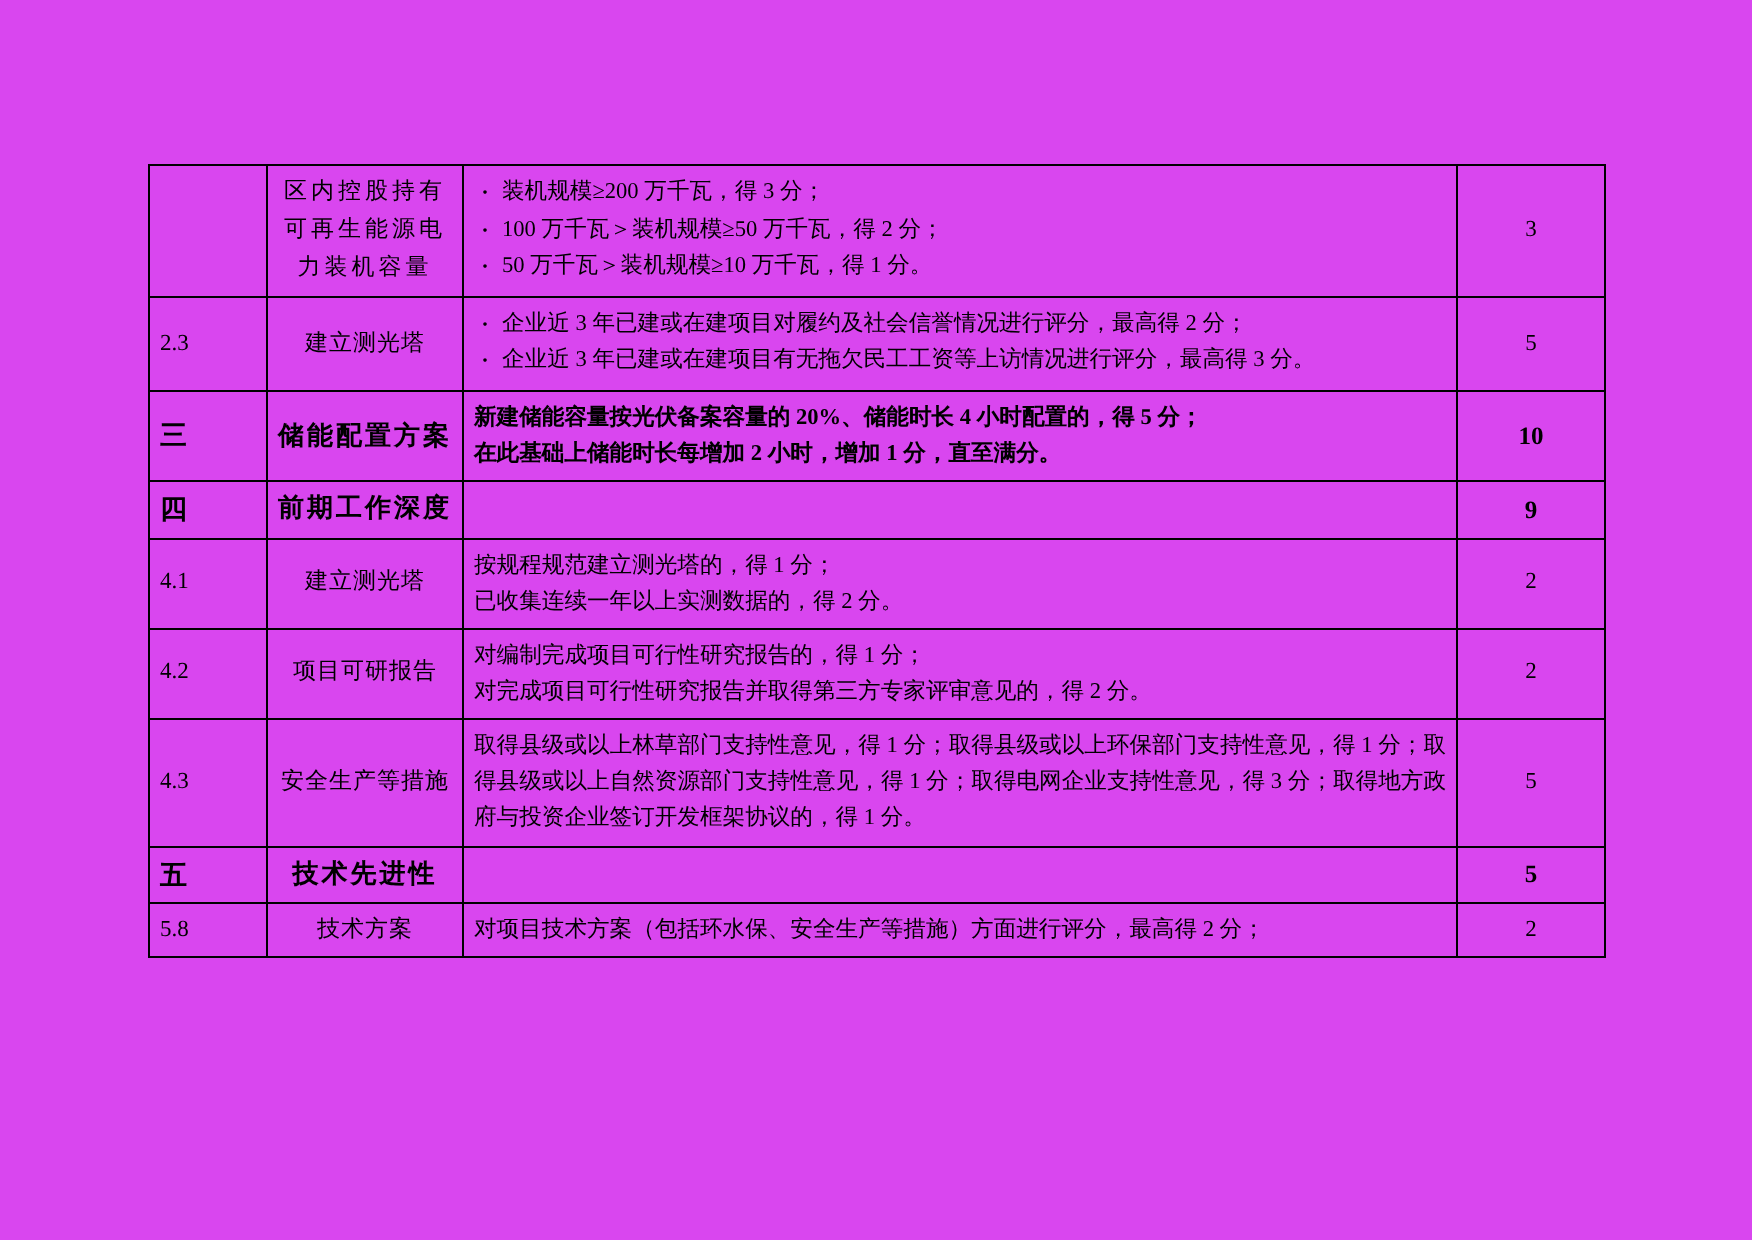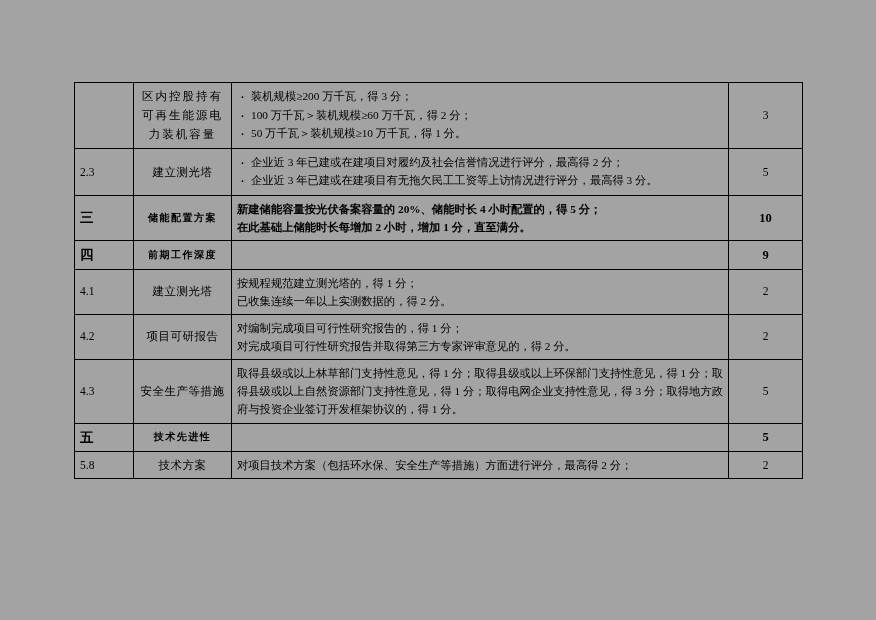--- a/index.html
+++ b/index.html
@@ -14,21 +14,21 @@
     color: #000000;
     position: relative;
     overflow: hidden;
   }
   .page {
     position: absolute;
     left: 0;
     top: 0;
     width: 876px;
     height: 620px;
-    background: #a3a3a3;
+    background: #d946ef;
   }
   table.score-table {
     position: absolute;
     left: 74px;
     top: 82px;
     width: 728px;
     border-collapse: collapse;
     table-layout: fixed;
   }
   table.score-table td {
@@ -59,21 +59,21 @@
     font-size: 11.3px;
   }
   .cell-score {
     text-align: center;
     font-size: 11.5px;
   }
   .bold-row td {
     font-weight: bold;
   }
   .bold-row .cell-item {
-    font-size: 10px;
+    font-size: 13px;
     letter-spacing: 1.5px;
   }
   .bold-row .cell-no {
     font-size: 13.5px;
     letter-spacing: 1.5px;
   }
   .bold-row .cell-score {
     font-size: 12.5px;
   }
   .bullet-list {
@@ -119,21 +119,21 @@
       <col class="c-desc">
       <col class="c-score">
     </colgroup>
     <tbody>
         <tr>
           <td class="cell-no"></td>
           <td class="cell-item tight">区内控股持有可再生能源电力装机容量</td>
           <td class="cell-desc">
             <ul class="bullet-list">
               <li>装机规模≥200 万千瓦，得 3 分；</li>
-              <li>100 万千瓦＞装机规模≥60 万千瓦，得 2 分；</li>
+              <li>100 万千瓦＞装机规模≥50 万千瓦，得 2 分；</li>
               <li>50 万千瓦＞装机规模≥10 万千瓦，得 1 分。</li>
             </ul>
           </td>
           <td class="cell-score">3</td>
         </tr>
         <tr>
           <td class="cell-no">2.3</td>
           <td class="cell-item">建立测光塔</td>
           <td class="cell-desc">
             <ul class="bullet-list">

